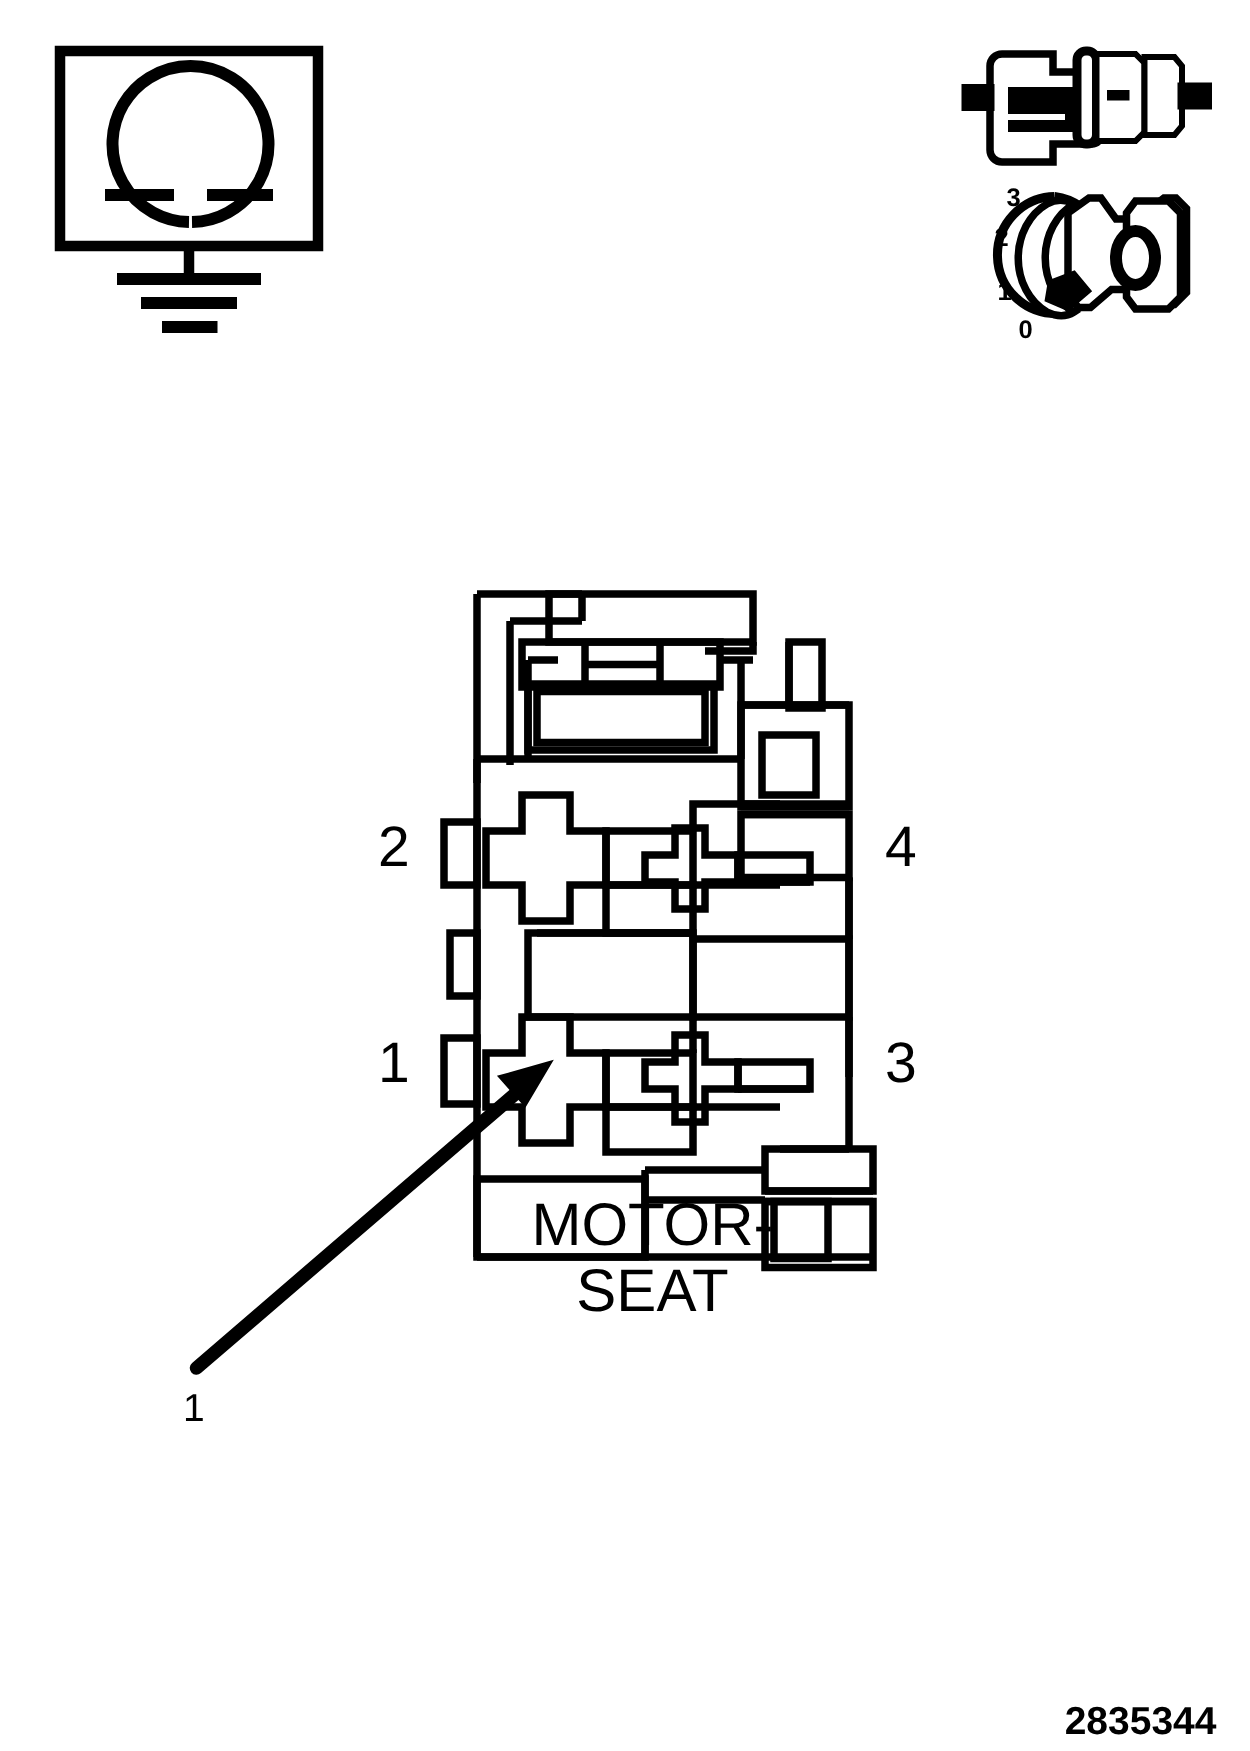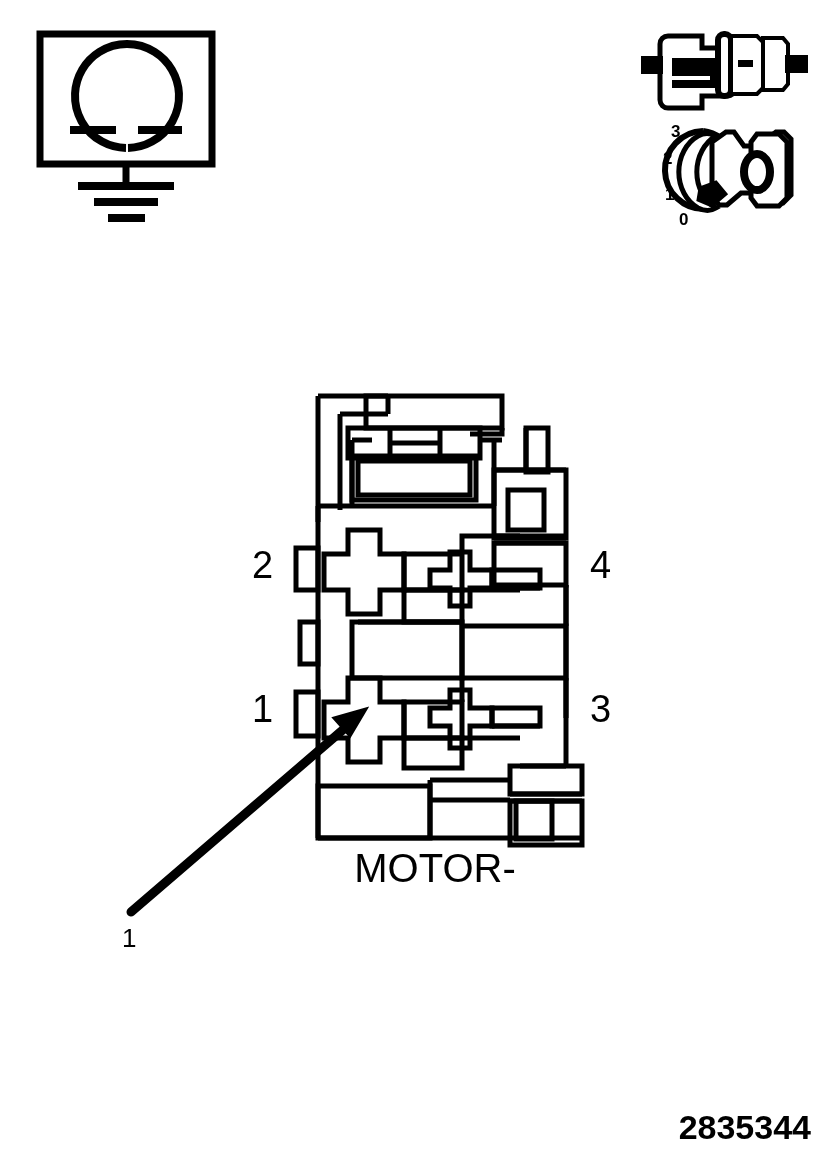--- a/index.html
+++ b/index.html
@@ -34,38 +34,38 @@
     line-height: 1;
   }
   .pin-label {
     font-size: 38px;
     font-weight: 400;
     font-family: "Liberation Sans", sans-serif;
   }
   .caption-block {
     position: absolute;
     left: 250px;
-    top: 846px;
+    top: 795px;
     width: 370px;
     text-align: center;
   }
   .caption-block div {
     font-size: 40px;
     line-height: 44px;
     font-family: "Liberation Sans", sans-serif;
   }
   .callout-num {
     font-size: 26px;
     font-family: "Liberation Sans", sans-serif;
   }
   .partno {
     position: absolute;
     right: 22px;
-    bottom: 20px;
-    font-size: 34px;
+    bottom: 4px;
+    font-size: 26px;
     font-weight: bold;
     font-family: "Liberation Sans", sans-serif;
     letter-spacing: 0px;
   }
   .sw-num {
     font-size: 17px;
     font-weight: bold;
     font-family: "Liberation Sans", sans-serif;
   }
 </style>
@@ -230,19 +230,20 @@
   <div class="txt sw-num" style="left:665px; top:186px;">1</div>
   <div class="txt sw-num" style="left:679px; top:211px;">0</div>
 
   <div class="txt pin-label" style="left:252px; top:546px;">2</div>
   <div class="txt pin-label" style="left:590px; top:546px;">4</div>
   <div class="txt pin-label" style="left:252px; top:690px;">1</div>
   <div class="txt pin-label" style="left:590px; top:690px;">3</div>
 
   <div class="caption-block">
     <div>MOTOR-</div>
+    <div>SEAT</div>
   </div>
 
   <div class="txt callout-num" style="left:122px; top:925px;">1</div>
 
   <div class="partno">2835344</div>
 
 </div>
 
 </body></html>

